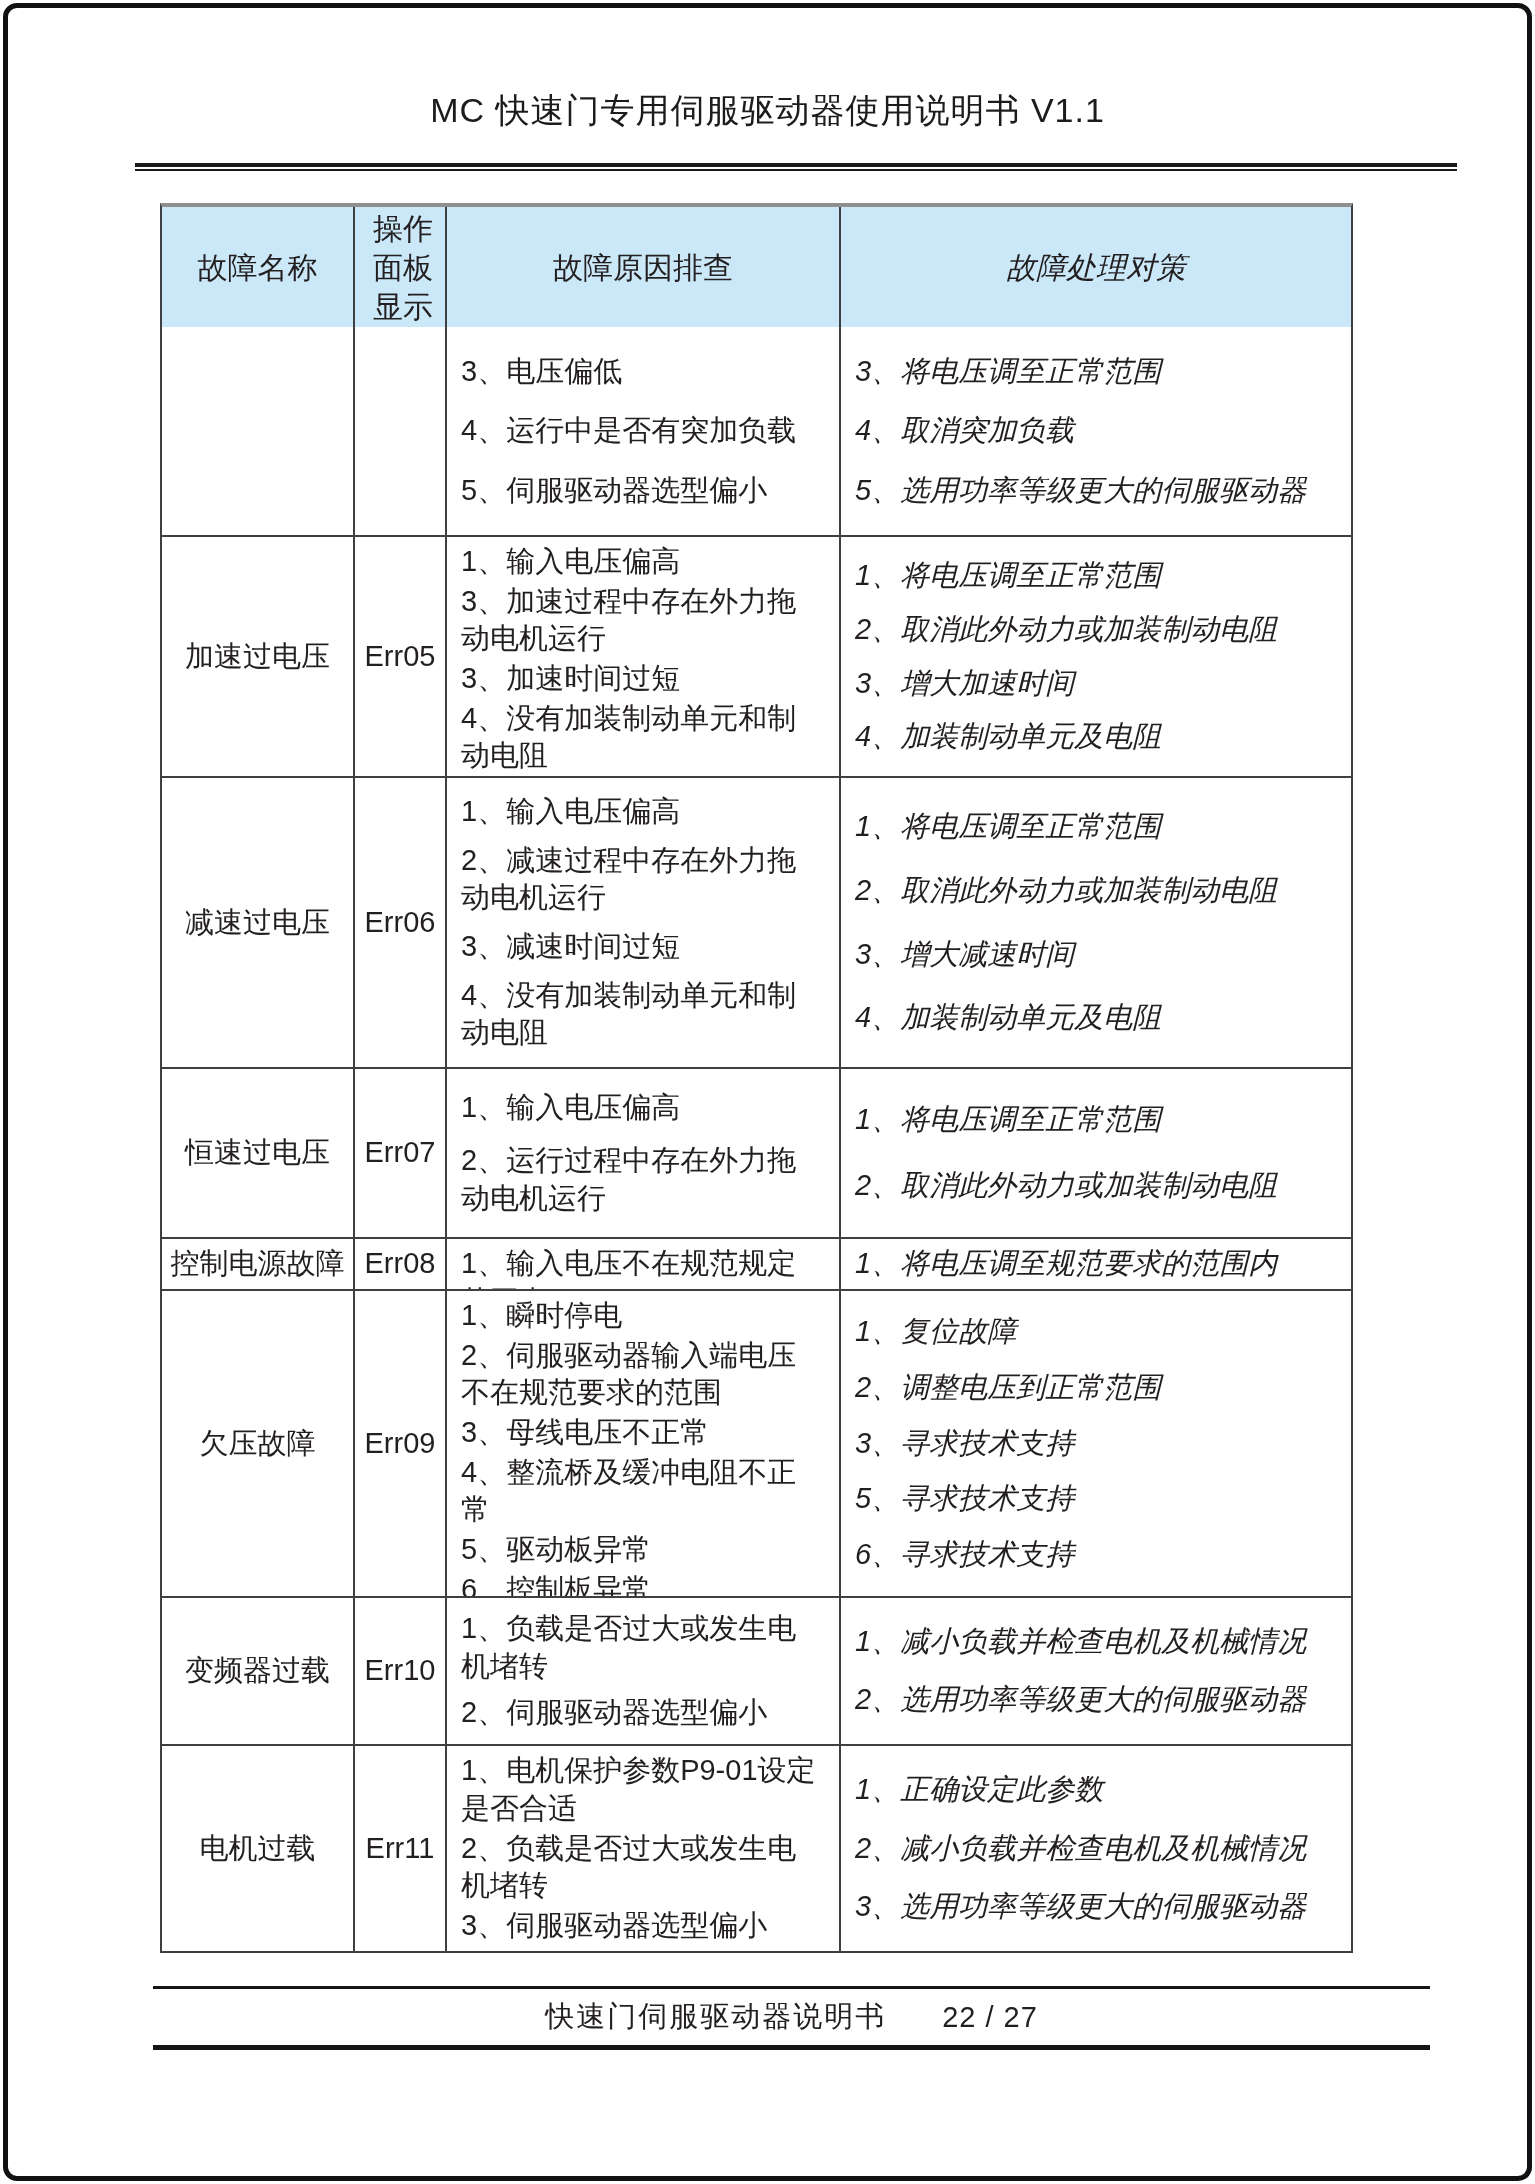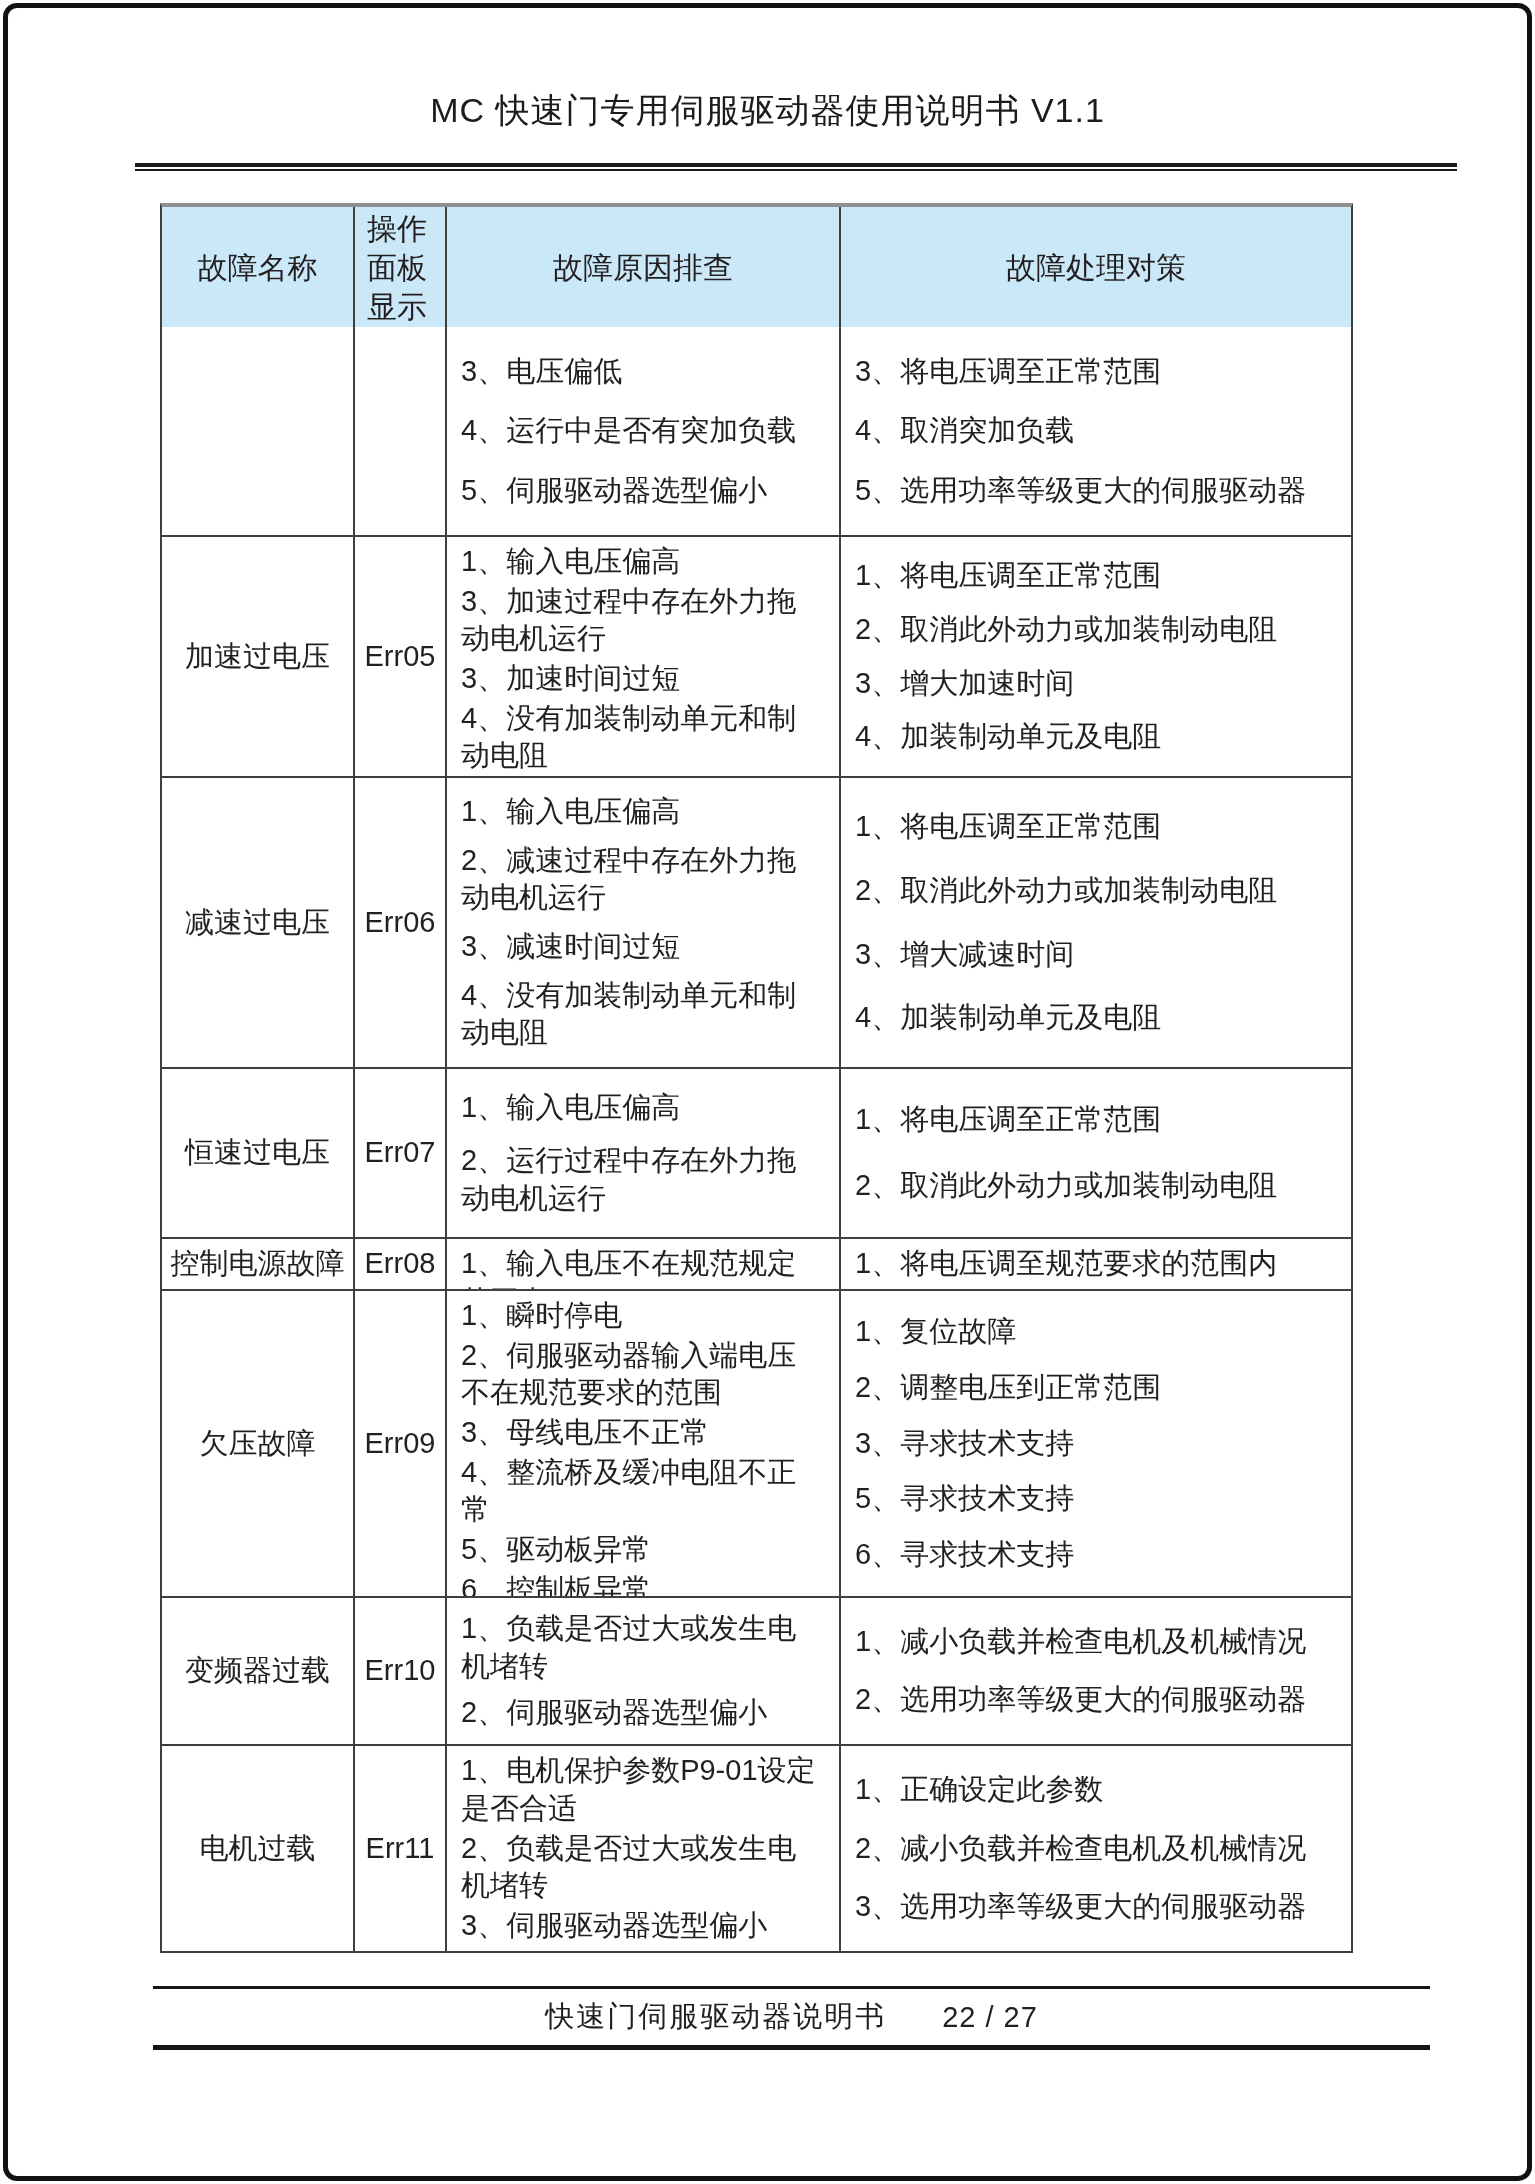--- a/index.html
+++ b/index.html
@@ -27,27 +27,27 @@
     border:2px solid #3f3f3f;border-top:4px solid #8f8f8f;
     box-sizing:border-box;font-size:29px;line-height:1.3;
   }
   .trow{display:flex;box-sizing:border-box;}
   .trow + .trow{border-top:2px solid #3f3f3f;}
   .c{border-left:2px solid #3f3f3f;box-sizing:border-box;overflow:hidden;}
   .c:first-child{border-left:none;}
   .c1{width:191px;}
   .c2{width:92px;}
   .c3{width:394px;}
-  .c4{width:443px;flex:1;}
+  .c4{width:443px;flex:1;font-style:italic;}
   .center{display:flex;align-items:center;justify-content:center;text-align:right;}
   .items{display:flex;flex-direction:column;justify-content:space-evenly;padding:5px 14px;}
   .items .it{margin:1px 0;}
   .sol .it{padding-left:1.65em;text-indent:-1.65em;}
   .thead{height:120px;background:#cbe8f8;font-size:30px;}
-  .thead .c{display:flex;align-items:center;justify-content:center;text-align:left;padding:0 12px;}
+  .thead .c{display:flex;align-items:center;justify-content:center;text-align:right;padding:0 12px;}
   
   .footer{
     position:absolute;left:153px;top:1986px;width:1277px;height:56px;
     border-top:3px solid #151515;border-bottom:5px solid #151515;
     display:flex;align-items:center;justify-content:center;gap:56px;
     font-size:29px;letter-spacing:2px;
   }
   .footer .pageno{letter-spacing:1px;}
 </style>
 </head>

